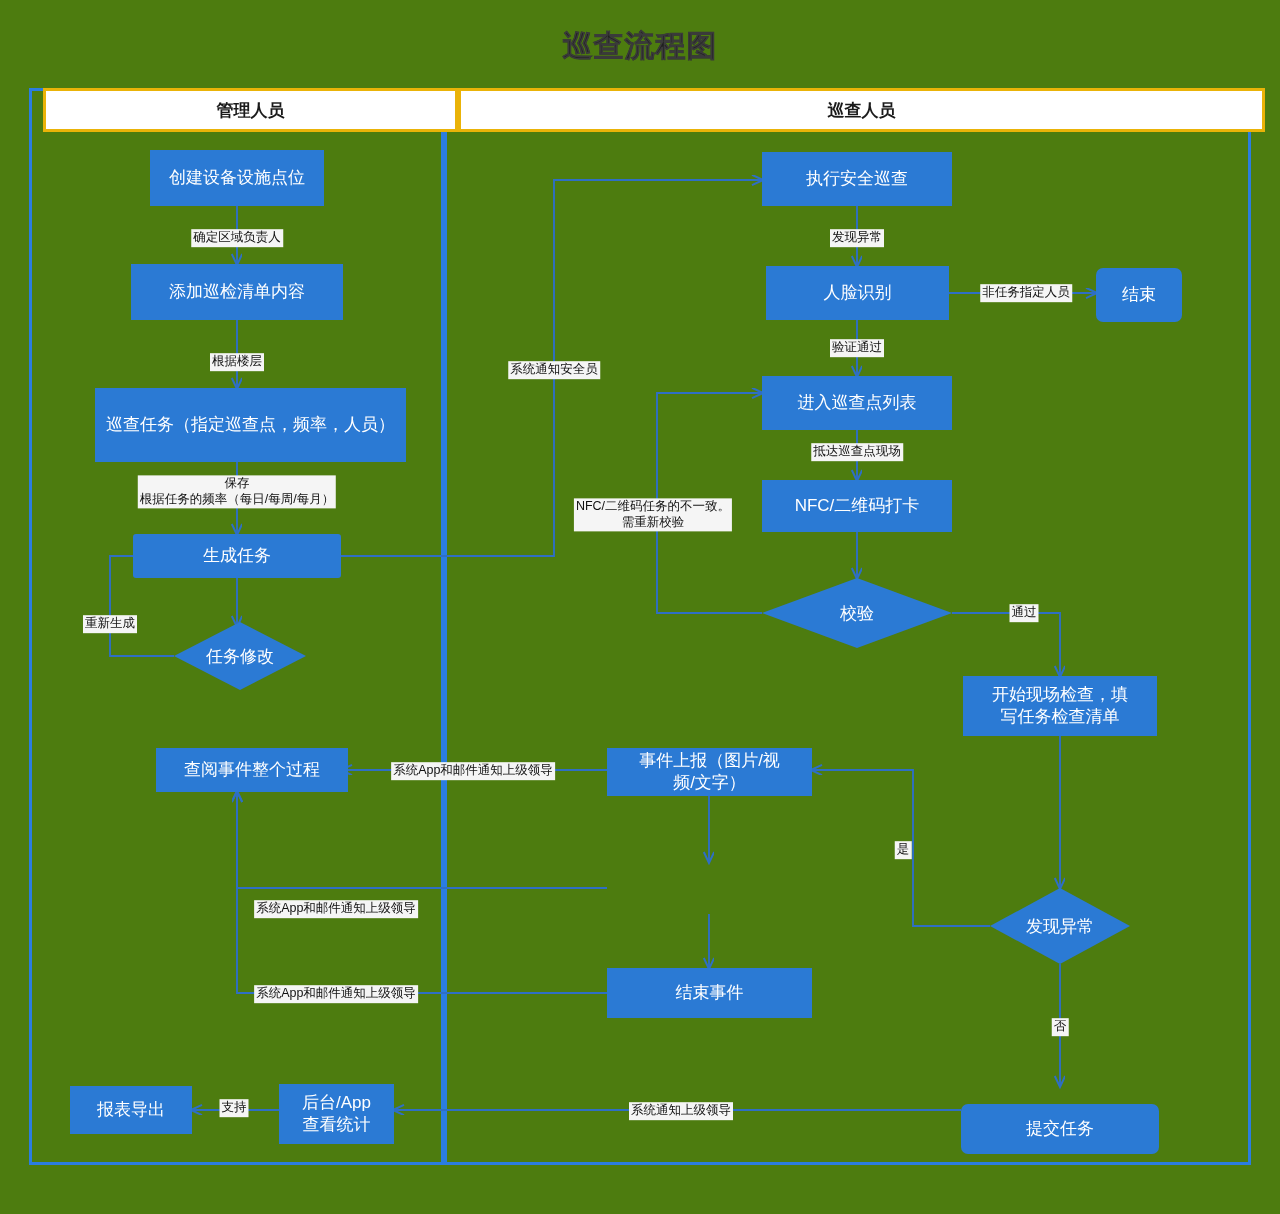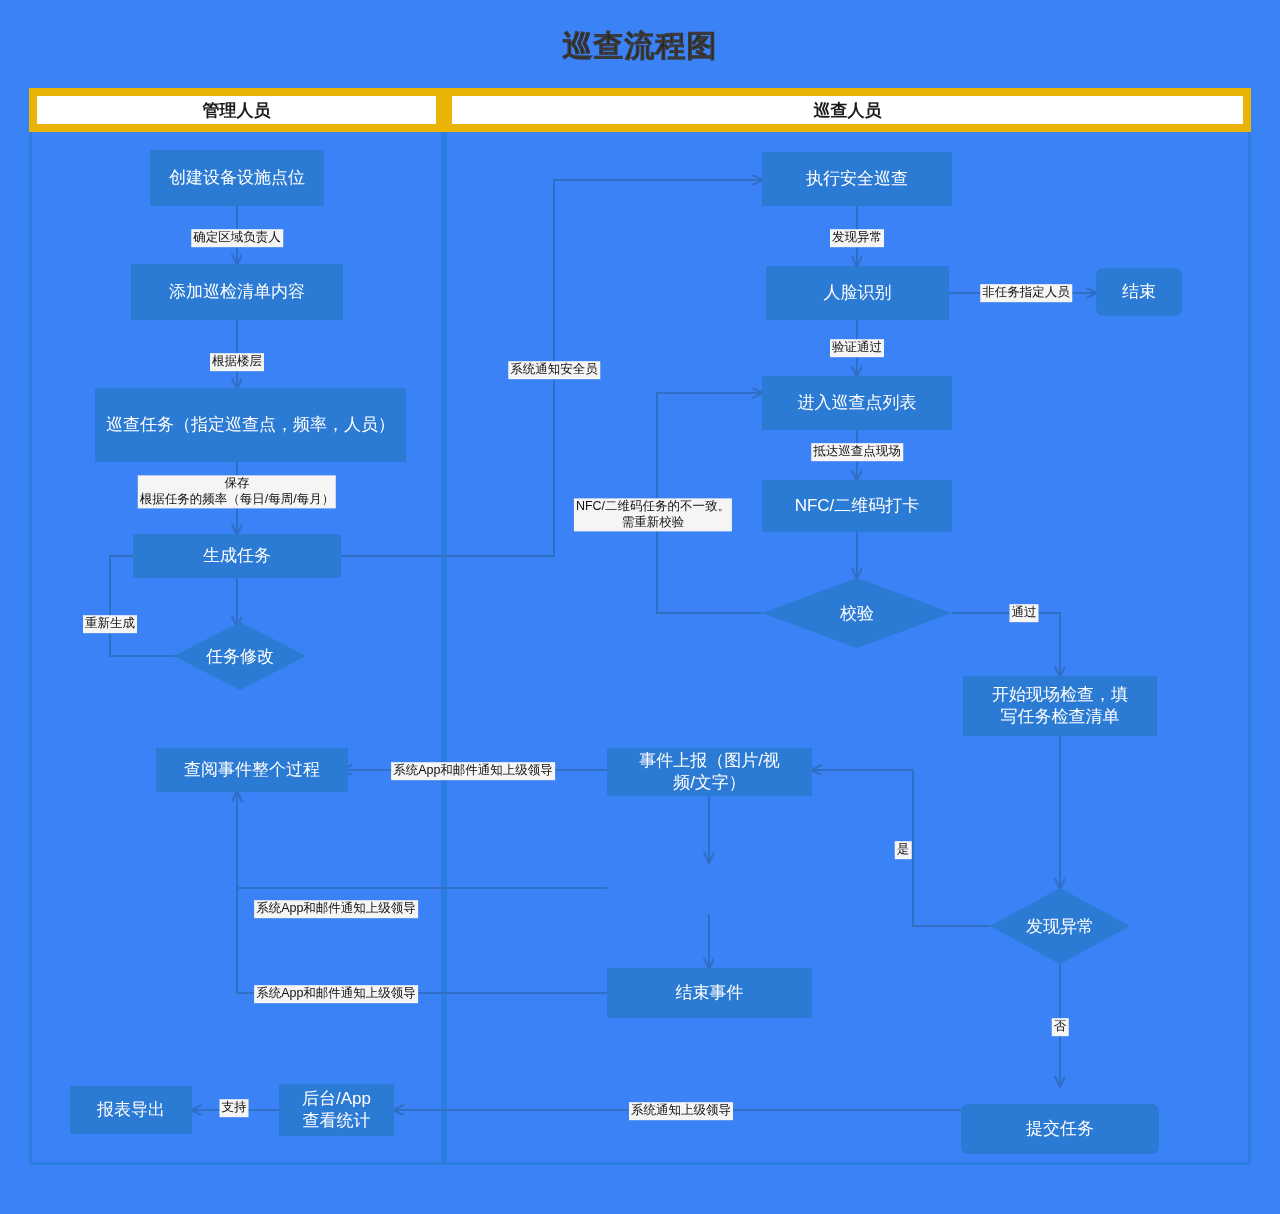--- a/index.html
+++ b/index.html
@@ -4,21 +4,21 @@
 <style>
   html, body {
     margin: 0;
     padding: 0;
     background: #000000;
   }
   #stage {
     position: relative;
     width: 1280px;
     height: 1214px;
-    background: #3b82f6;
+    background: #4d7c0f;
     font-family: "Liberation Sans", "DejaVu Sans", sans-serif;
     overflow: hidden;
   }
   #title {
     position: absolute;
     left: 0;
     top: 26px;
     width: 1280px;
     text-align: center;
     font-size: 30px;
@@ -31,27 +31,28 @@
   .lane {
     position: absolute;
     box-sizing: border-box;
     border: 3px solid #2b7de0;
     background: transparent;
   }
   .lane-head {
     position: absolute;
     box-sizing: border-box;
     background: #ffffff;
-    border: 8px solid #eab308;
+    border: 3px solid #eab308;
     color: #1a1a1a;
     font-size: 17px;
     font-weight: bold;
     display: flex;
     align-items: center;
     justify-content: center;
+    margin-left: 14px;
   }
   
   .node {
     position: absolute;
     box-sizing: border-box;
     background: #2b7ad4;
     color: #ffffff;
     display: flex;
     align-items: center;
     justify-content: center;
@@ -191,34 +192,34 @@
   </div>
 
   <div class="node" style="left:156px; top:748px; width:192px; height:44px;">
     <span>查阅事件整个过程</span>
   </div>
 
   <div class="node" style="left:70px; top:1086px; width:122px; height:48px;">
     <span>报表导出</span>
   </div>
 
-  <div class="node" style="left:279px; top:1084px; width:115px; height:52px; white-space:pre-line;">
+  <div class="node" style="left:279px; top:1084px; width:115px; height:60px; white-space:pre-line;">
     <span>后台/App
 查看统计</span>
   </div>
 
   <div class="node" style="left:762px; top:152px; width:190px; height:54px;">
     <span>执行安全巡查</span>
   </div>
 
   <div class="node" style="left:766px; top:266px; width:183px; height:54px;">
     <span>人脸识别</span>
   </div>
 
-  <div class="node rounded" style="left:1096px; top:268px; width:86px; height:48px;">
+  <div class="node rounded" style="left:1096px; top:268px; width:86px; height:54px;">
     <span>结束</span>
   </div>
 
   <div class="node" style="left:762px; top:376px; width:190px; height:54px;">
     <span>进入巡查点列表</span>
   </div>
 
   <div class="node" style="left:762px; top:480px; width:190px; height:52px;">
     <span>NFC/二维码打卡</span>
   </div>

